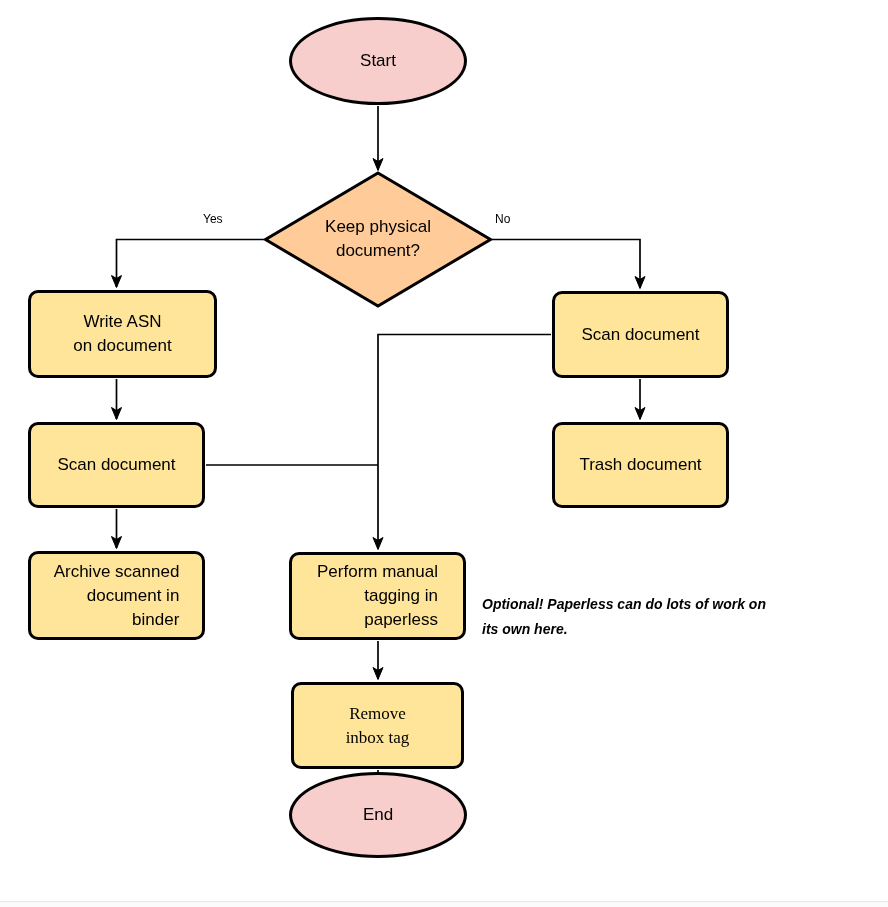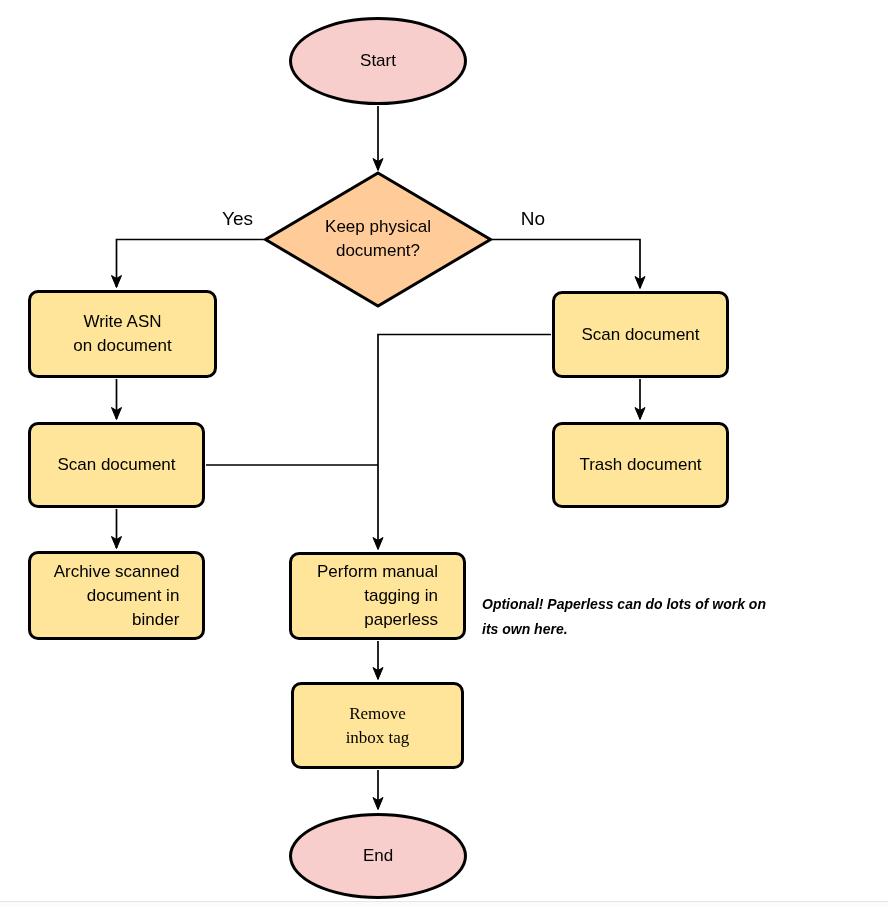--- a/index.html
+++ b/index.html
@@ -54,23 +54,23 @@
     align-items: center;
     justify-content: center;
     text-align: center;
     font-size: 17px;
     line-height: 24px;
     white-space: pre-line;
   }
   .edge-label {
     position: absolute;
     z-index: 2;
-    font-size: 19px;
+    font-size: 12px;
     line-height: 18px;
-    text-align: right;
+    text-align: left;
     width: 50px;
   }
   .annotation {
     position: absolute;
     z-index: 2;
     left: 482px;
     top: 592px;
     width: 406px;
     font-size: 14px;
     line-height: 25px;
@@ -153,21 +153,21 @@
     <span class="lbl">Perform manual
 tagging in
 paperless</span>
   </div>
 
   <div class="node" style="left:291px; top:682px; width:173px; height:87px;font-family:Liberation Serif, serif;">
     <span class="lbl">Remove
 inbox tag</span>
   </div>
 
-  <div class="node terminal" style="left:289px; top:813px; width:178px; height:86px;">
+  <div class="node terminal" style="left:289px; top:772px; width:178px; height:86px;">
     <span class="lbl">End</span>
   </div>
 
   <div class="annotation">Optional! Paperless can do lots of work on
 its own here.</div>
 
   <div class="page-break"></div>
 
 </div>
 

